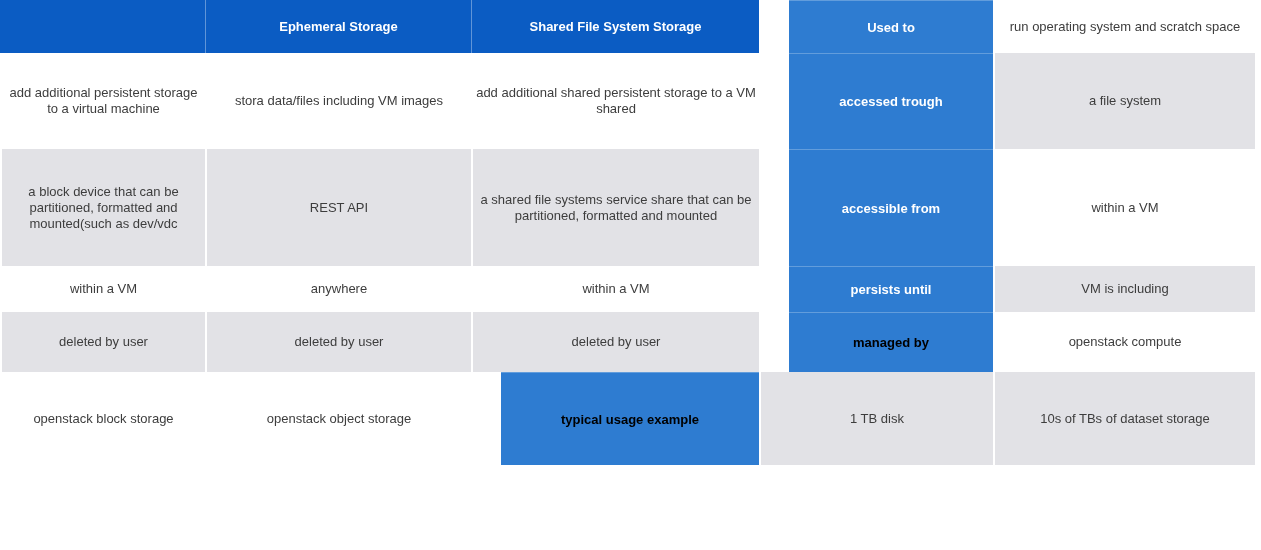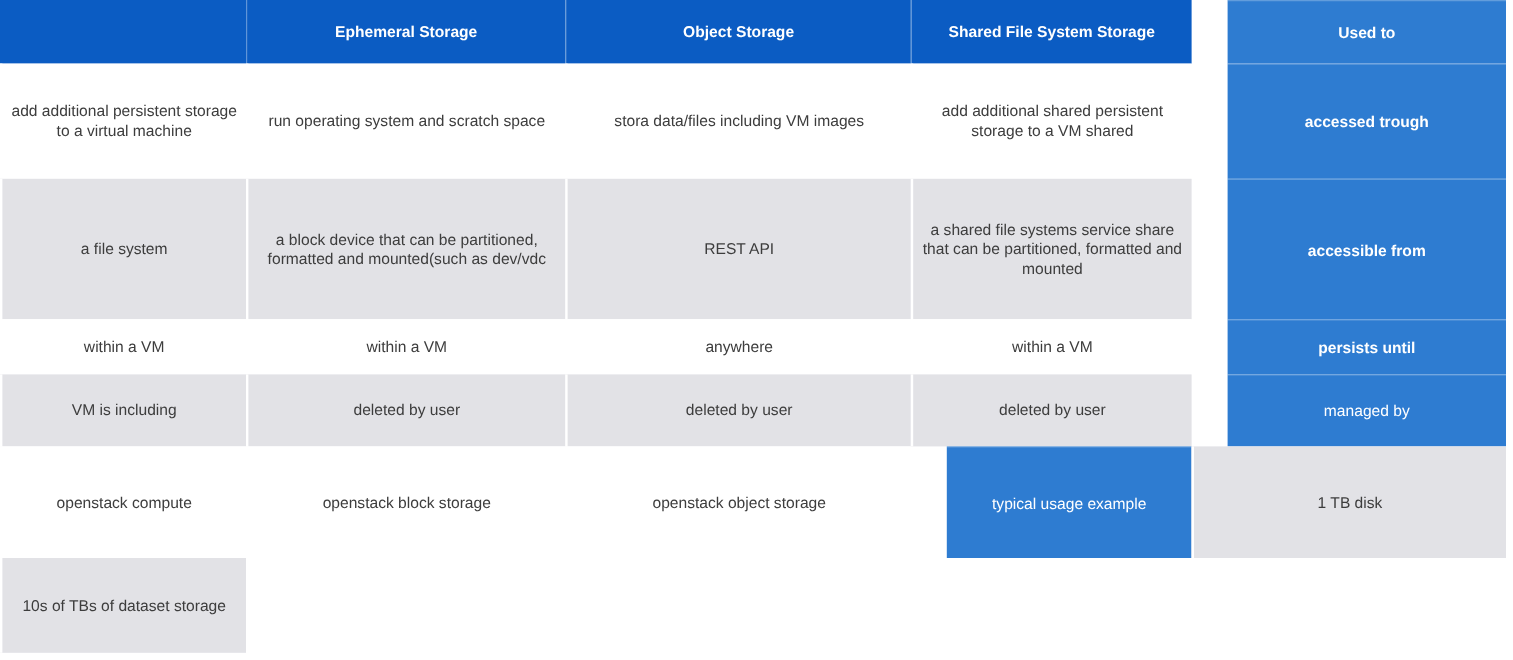--- a/index.html
+++ b/index.html
@@ -41,21 +41,21 @@
     align-items: center;
     justify-content: center;
     text-align: left;
     font-size: 13px;
     border-top: 1px solid rgba(255,255,255,0.25);
     box-sizing: border-box;
     padding: 0 10px;
     margin-left: 30px;
   }
   .lcell.light { color: #ffffff; font-weight: bold; }
-  .lcell.dark  { color: #ffffff; font-weight: 400; }
+  .lcell.dark  { color: #000000; font-weight: 700; }
   .bcell {
     display: flex;
     align-items: center;
     justify-content: center;
     text-align: center;
     color: #3D3D3D;
     font-size: 13px;
     line-height: 16px;
     border-left: 2px solid #ffffff;
     box-sizing: border-box;
@@ -65,26 +65,25 @@
   .bg-g { background: #E2E2E6; }
 </style>
 </head>
 <body>
 
 <div class="page">
   <div class="grid">
 
     <div class="hcell first"></div>
     <div class="hcell">Ephemeral Storage</div>
-    <div class="hcell">Object Storage</div>
     <div class="hcell">Shared File System Storage</div>
 
     <div class="lcell light">Used to</div>
+    <div class="bcell bg-w">run operating system and scratch space</div>
     <div class="bcell bg-w">add additional persistent storage to a virtual machine</div>
-    <div class="bcell bg-w">run operating system and scratch space</div>
     <div class="bcell bg-w">stora data/files including VM images</div>
     <div class="bcell bg-w">add additional shared persistent storage to a VM shared</div>
 
     <div class="lcell light">accessed trough</div>
     <div class="bcell bg-g">a file system</div>
     <div class="bcell bg-g">a block device that can be partitioned, formatted and mounted(such as dev/vdc</div>
     <div class="bcell bg-g">REST API</div>
     <div class="bcell bg-g">a shared file systems service share that can be partitioned, formatted and mounted</div>
 
     <div class="lcell light">accessible from</div>

